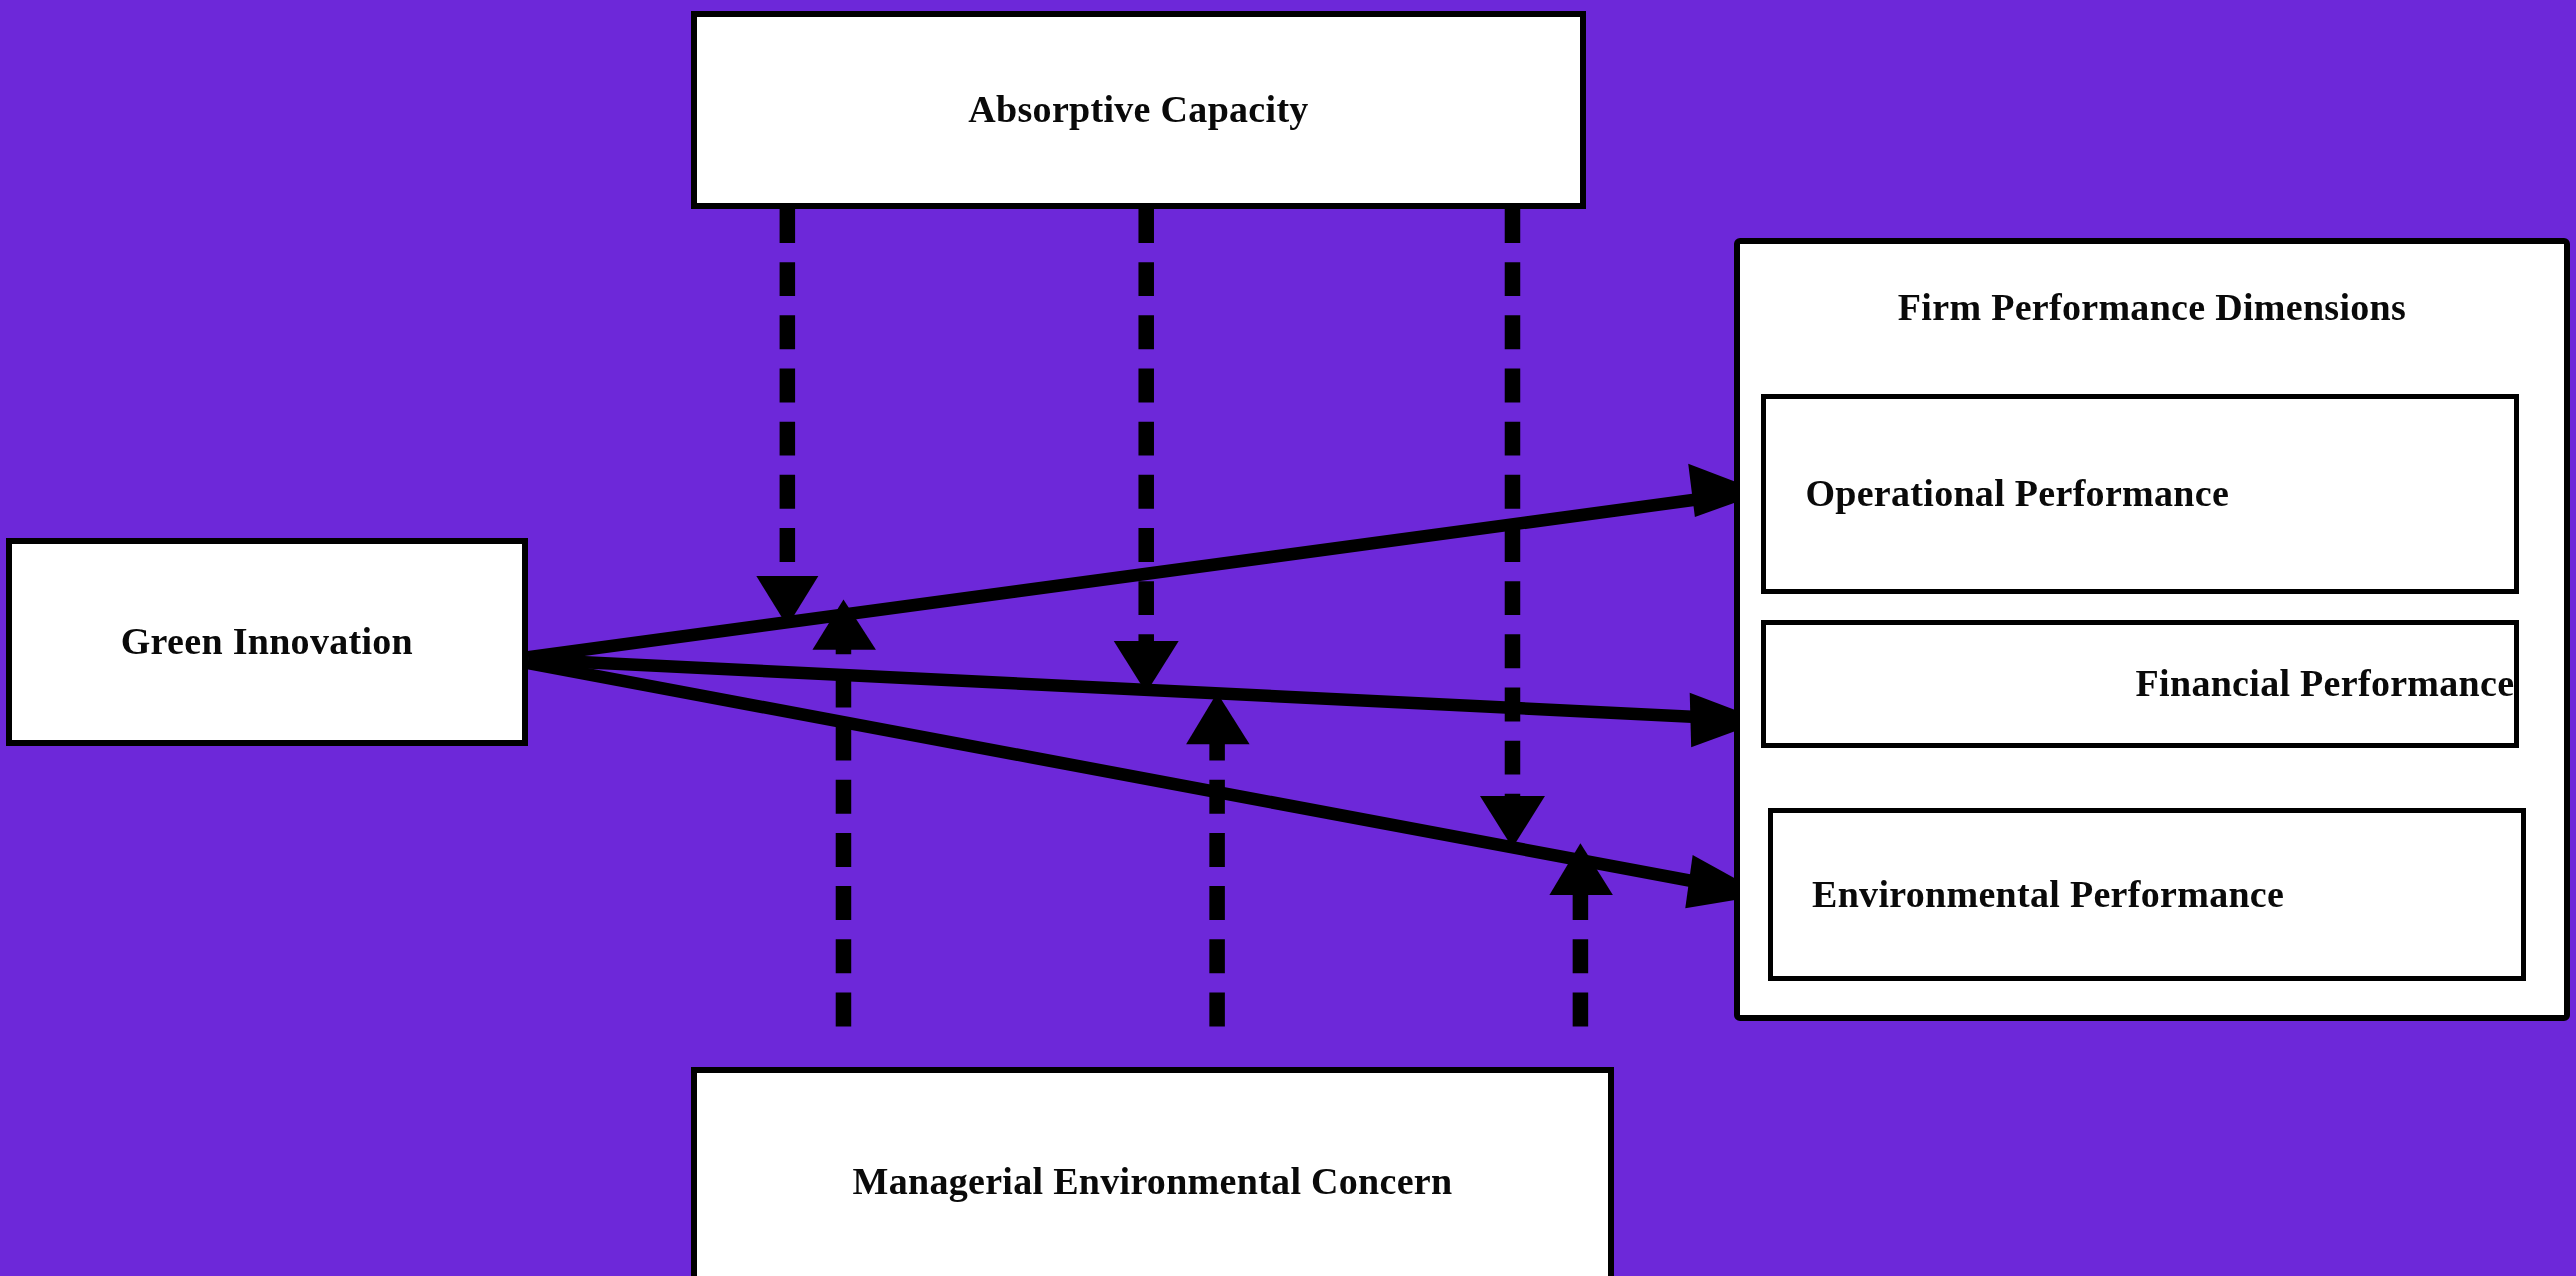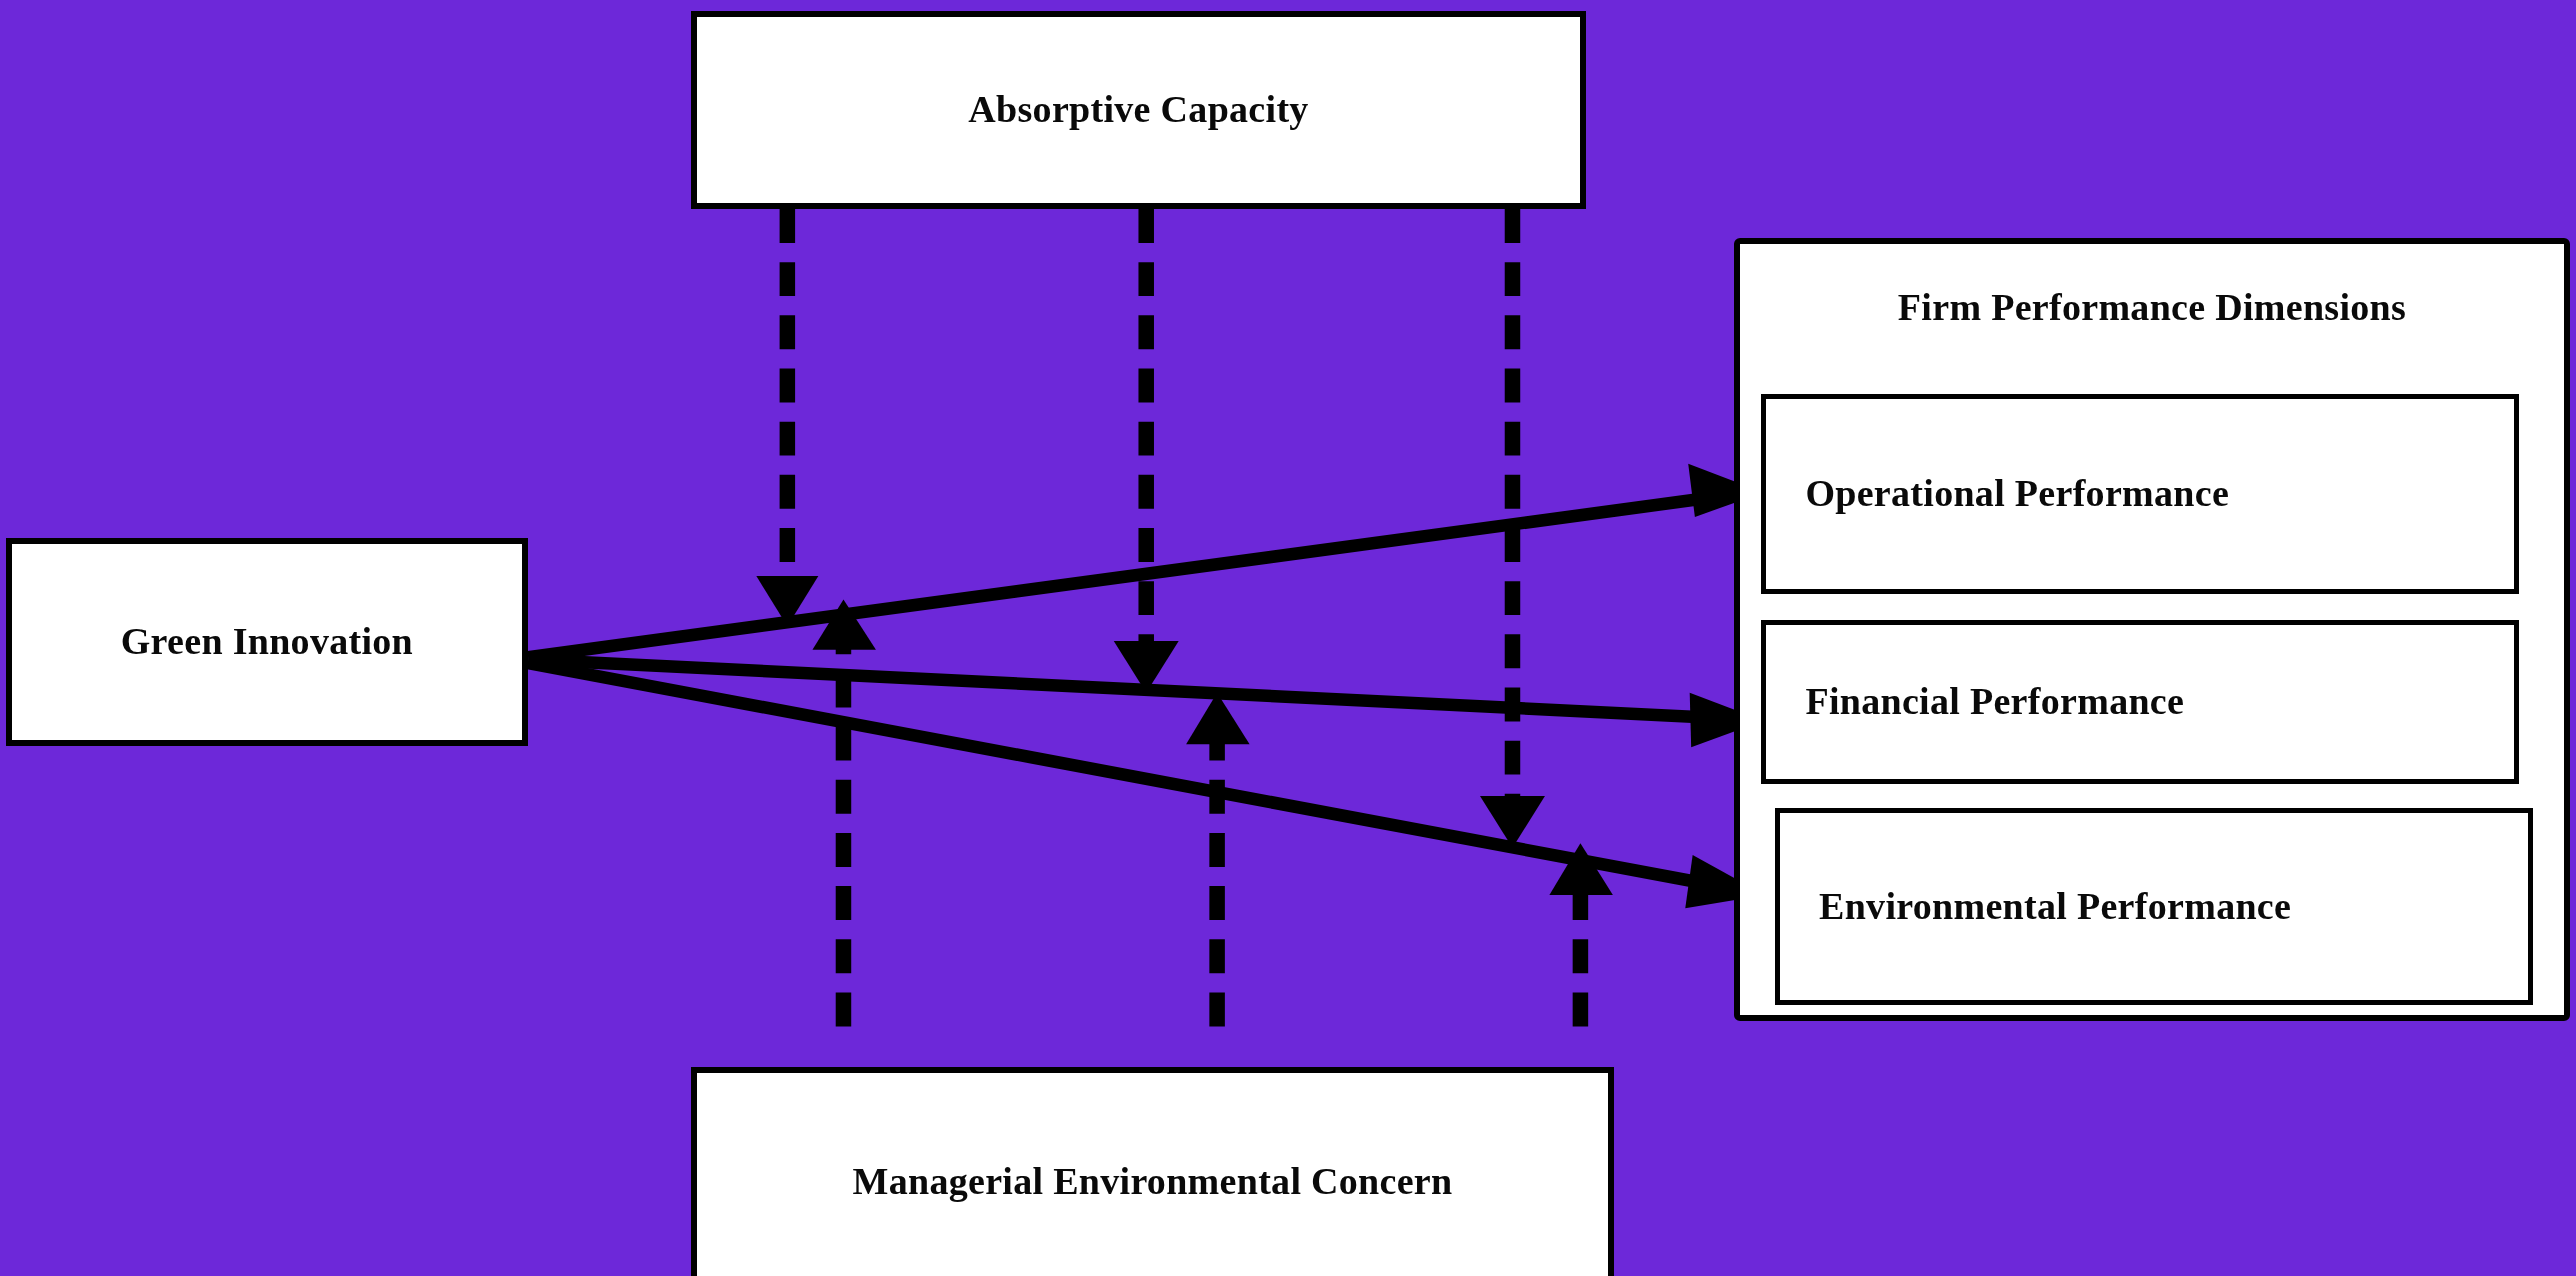--- a/index.html
+++ b/index.html
@@ -55,22 +55,22 @@
     position: absolute;
     box-sizing: border-box;
     border: 5.9px solid #000000;
     background: #ffffff;
     display: flex;
     align-items: center;
     justify-content: flex-start;
     padding-left: 39px;
   }
   #node-operational-performance { left: 21.4px; top: 150px; width: 758px; height: 200px; }
-  #node-financial-performance   { left: 21.4px; top: 376px; width: 758px; height: 164px; }
-  #node-environmental-performance { left: 35px; top: 564px; width: 758px; height: 197px; }
+  #node-financial-performance   { left: 21.4px; top: 376px; width: 758px; height: 128px; justify-content: flex-end; }
+  #node-environmental-performance { left: 28px; top: 564px; width: 758px; height: 173px; }
   #node-managerial-concern {
     left: 691px; top: 1027px; width: 923px; height: 229px; margin-top: 40px;
   }
   
   #arrow-layer {
     position: absolute;
     left: 0; top: 0;
     width: 2576px; height: 1276px;
     z-index: 2;
     pointer-events: none;

